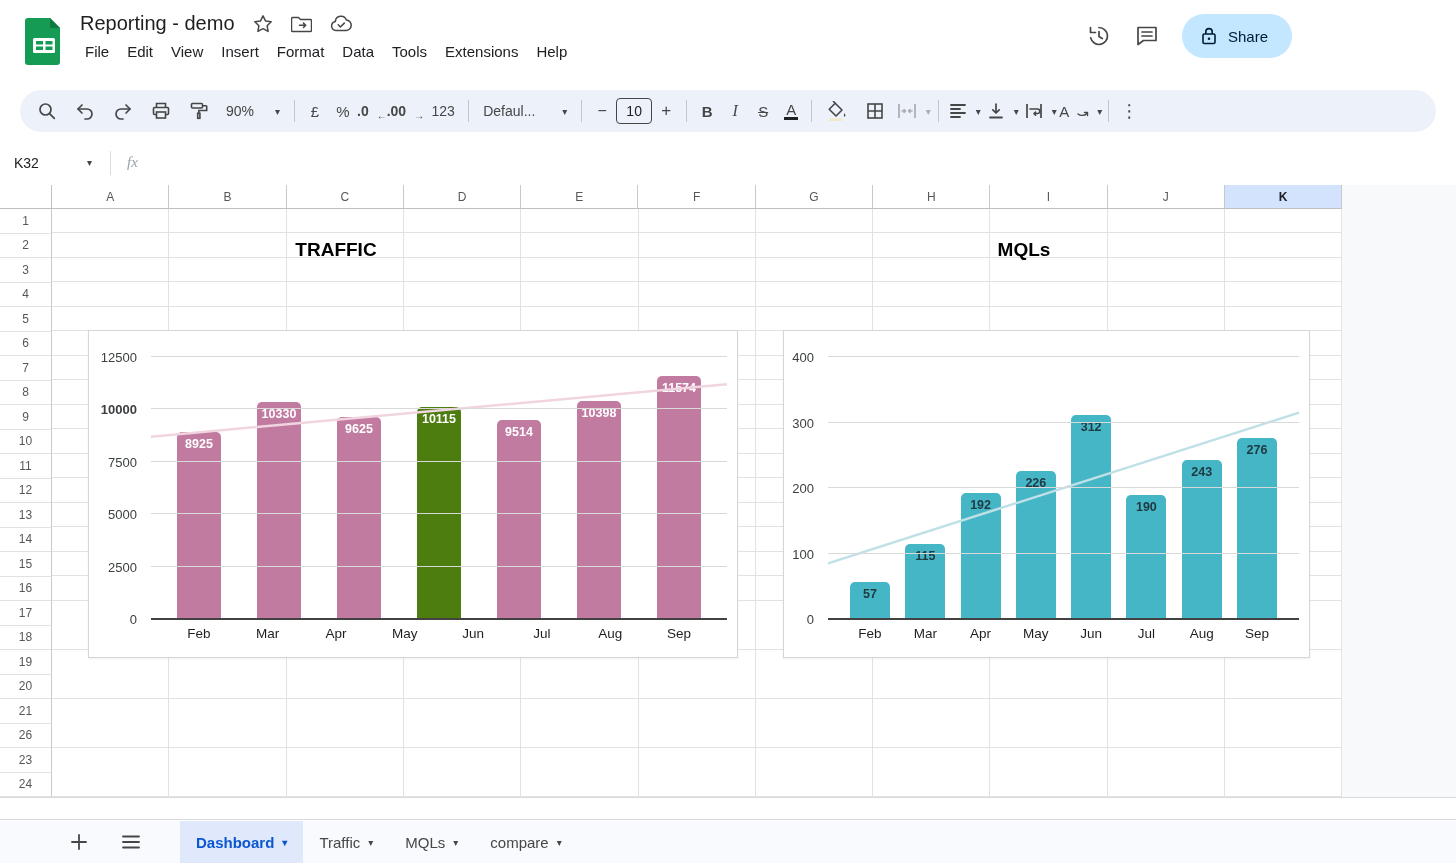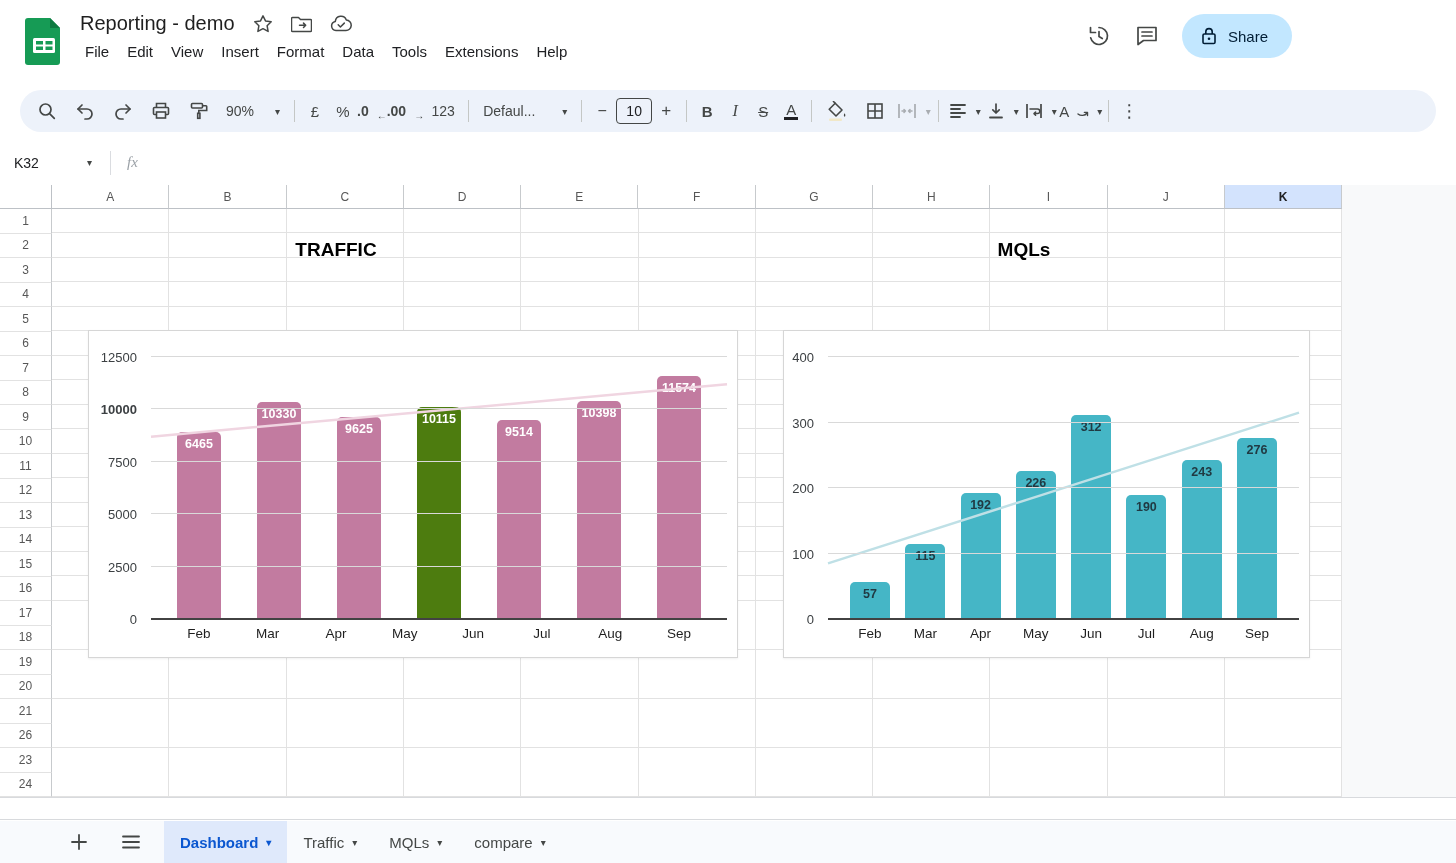--- a/index.html
+++ b/index.html
@@ -93,21 +93,21 @@
   .chart0 .xlab { width:44px; }
   .chart1 .xlab { width:40px; }
 
   
   .scroll-strip { position:absolute; left:0; top:797px; width:1456px; height:23px; background:#fff;
     border-top:1px solid #d8dadd; border-bottom:1px solid #d8dadd; }
   .sheet-bar { position:absolute; left:0; top:821px; width:1456px; height:42px; background:#f8fafd;
     display:flex; align-items:center; padding-left:60px; }
   .sb-btn { width:38px; height:38px; border:none; background:transparent; display:flex; align-items:center;
     justify-content:center; font-size:20px; color:#444746; cursor:pointer; border-radius:50%; }
-  .tabs { display:flex; height:100%; margin-left:14px; }
+  .tabs { display:flex; height:100%; margin-left:30px; }
   .tab { display:flex; align-items:center; gap:8px; padding:0 16px; font-size:15px; color:#444746; cursor:pointer; height:100%; }
   .tab .tab-caret { font-size:10px; color:#444746; }
   .tab.active { background:#dfe9fb; color:#0b57d0; font-weight:700; }
   .tab.active .tab-caret { color:#0b57d0; }
   svg.ic { flex:none; }
 </style>
 </head>
 <body>
 
 <div id="app">
@@ -381,21 +381,21 @@
           <div class="ytick" style="bottom: 0%;">0</div>
           <div class="ytick" style="bottom: 20%;">2500</div>
           <div class="ytick" style="bottom: 40%;">5000</div>
           <div class="ytick" style="bottom: 60%;">7500</div>
           <div class="ytick" style="bottom: 80%; font-weight: bold;">10000</div>
           <div class="ytick" style="bottom: 100%;">12500</div>
         </div>
       <div class="plot">
         <div class="bars">
             <div class="bar" style="height: 71.4%; background: rgb(194, 123, 160);">
-              <div class="barlabel" style="color: rgb(255, 255, 255);">6465</div>
+              <div class="barlabel" style="color: rgb(255, 255, 255);">8925</div>
             </div>
             <div class="bar" style="height: 82.64%; background: rgb(194, 123, 160);">
               <div class="barlabel" style="color: rgb(255, 255, 255);">10330</div>
             </div>
             <div class="bar" style="height: 77%; background: rgb(194, 123, 160);">
               <div class="barlabel" style="color: rgb(255, 255, 255);">9625</div>
             </div>
             <div class="bar" style="height: 80.92%; background: #4d7c0f;">
               <div class="barlabel" style="color: rgb(255, 255, 255);">10115</div>
             </div>

